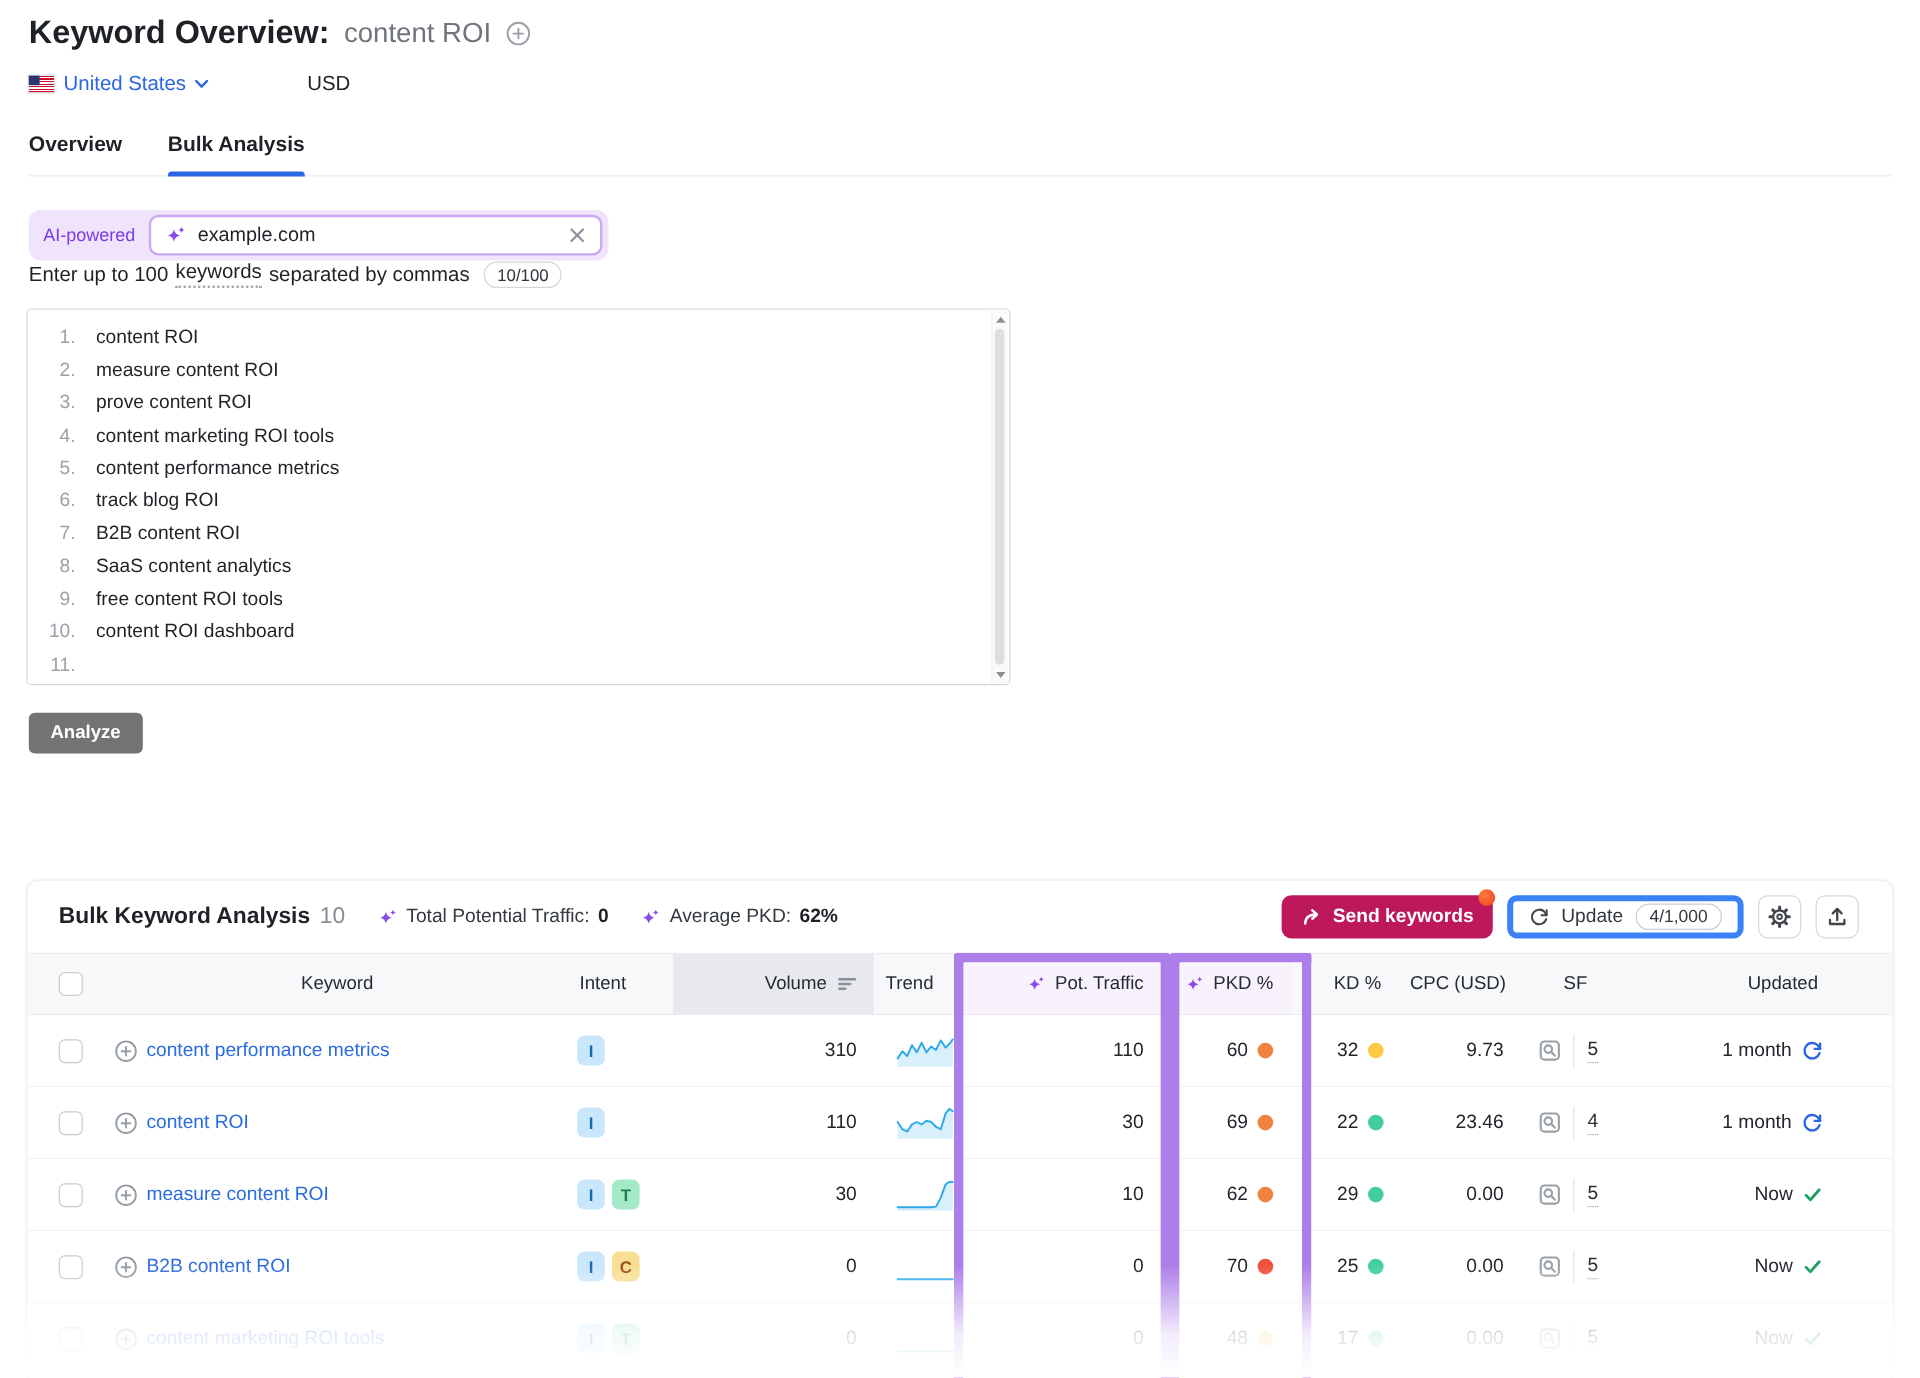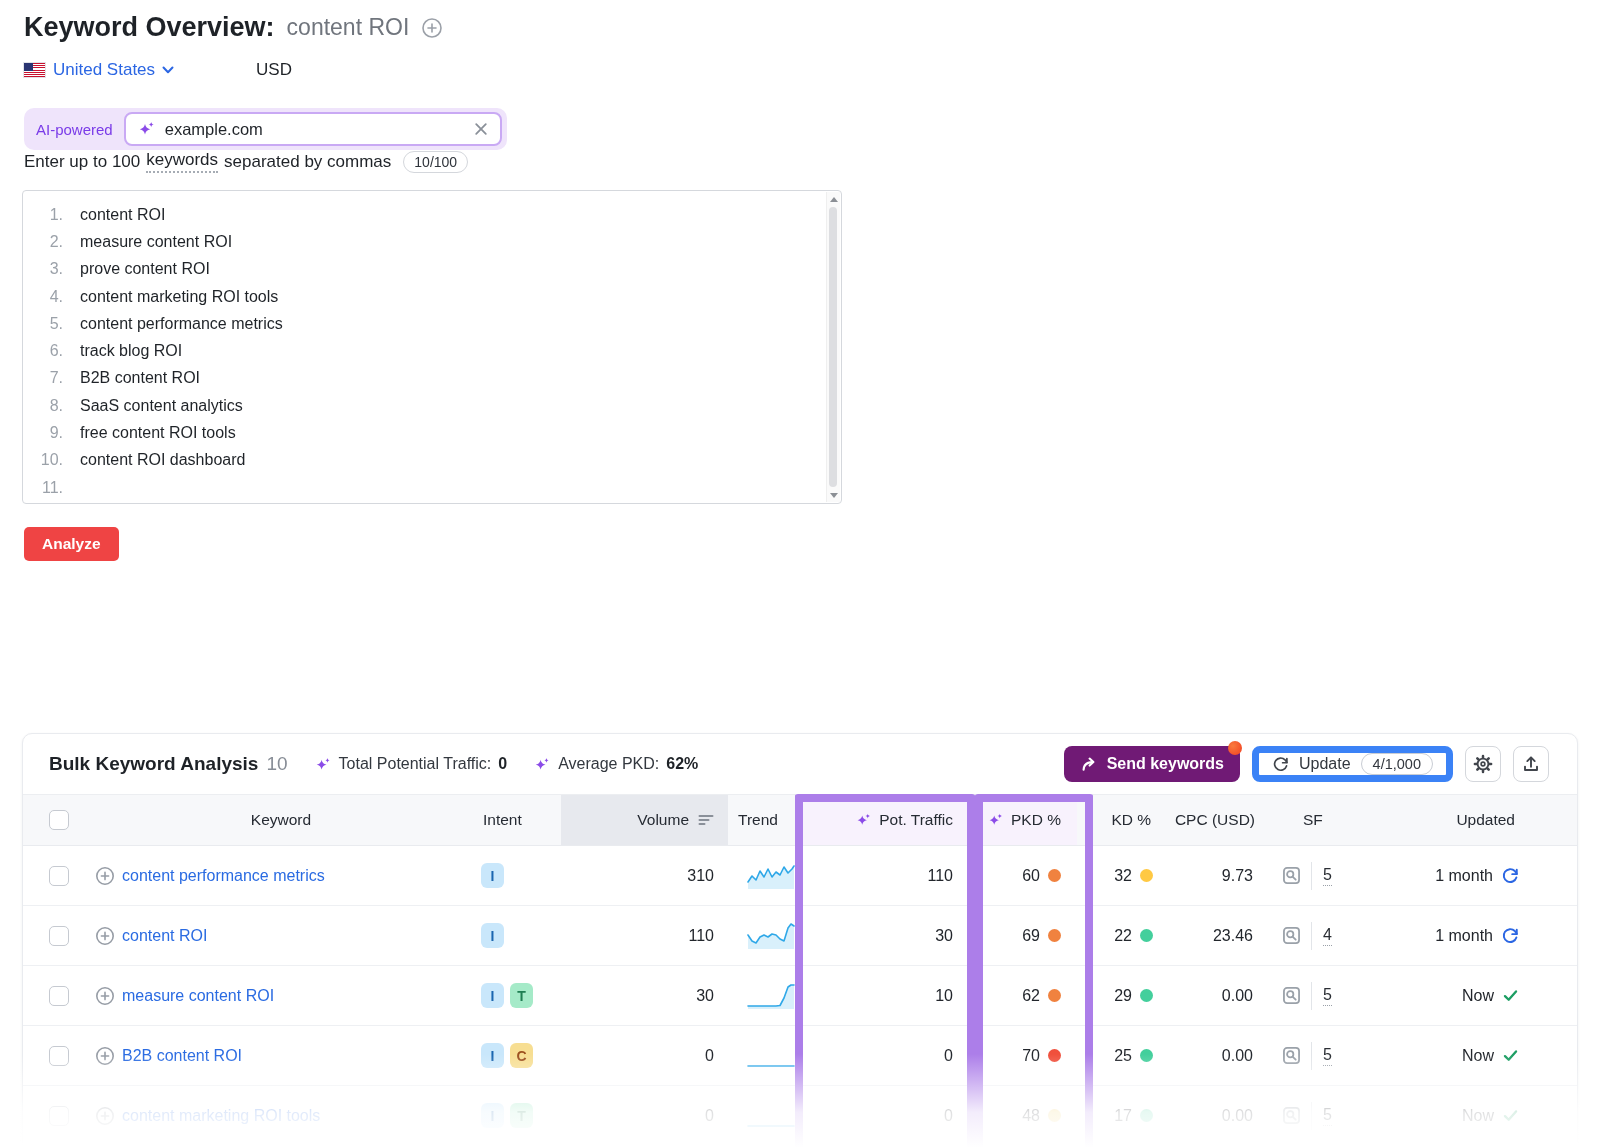--- a/index.html
+++ b/index.html
@@ -57,40 +57,40 @@
   .sb-up { top:0; } .sb-down { bottom:0; }
   .tri-up { width:0; height:0; border-left:4px solid transparent; border-right:4px solid transparent; border-bottom:5px solid #8B8F95; }
   .tri-down { width:0; height:0; border-left:4px solid transparent; border-right:4px solid transparent; border-top:5px solid #8B8F95; }
   .sb-thumb { position:absolute; left:2px; right:3px; top:15px; bottom:15px; background:#DDDEE1; border-radius:5px; }
 
   .examples-row { display:flex; align-items:center; margin-top:21px; width:818px; font-size:16.5px; }
   .examples-label { color:#1E2227; }
   .examples-link { color:#2B66E3; margin-left:22px; cursor:pointer; }
   .clear-all { margin-left:auto; display:flex; align-items:center; gap:9px; color:#545A62; cursor:pointer; }
 
-  .analyze-btn { margin-top:23px; background:#ef4444; color:#fff; border:none; border-radius:5px;
+  .analyze-btn { margin-top:23px; background:#737373; color:#fff; border:none; border-radius:5px;
     font-size:15.5px; font-weight:600; padding:8px 18px; cursor:pointer; font-family:"Liberation Sans",sans-serif; }
 
   
   .card { position:absolute; left:22px; top:733px; width:1556px; height:420px;
     border:1px solid #E9EBEF; border-radius:10px; background:#fff;
     box-shadow:0 1px 3px rgba(33,40,53,.07); }
   .card-header { display:flex; align-items:center; height:60px; padding:0 28px 0 26px; }
   .card-title { font-size:19px; font-weight:700; color:#1E2227; }
   .card-count { font-size:19px; color:#878D96; margin-left:8px; }
   .stat { display:flex; align-items:center; gap:7px; margin-left:27px; font-size:16px; color:#33383F; }
   .stat b { color:#1E2227; }
   .hdr-actions { margin-left:auto; display:flex; align-items:center; gap:12px; }
 
-  .send-btn { position:relative; display:flex; align-items:center; gap:9px; background:#701a75; color:#fff;
+  .send-btn { position:relative; display:flex; align-items:center; gap:9px; background:#be185d; color:#fff;
     border:none; border-radius:8px; height:36px; padding:0 16px; font-size:16px; font-weight:600; cursor:pointer;
     font-family:"Liberation Sans",sans-serif; }
   .notif-dot { position:absolute; top:-5px; right:-2px; width:14px; height:14px; border-radius:50%;
     background:radial-gradient(circle at 35% 35%, #F97B3D, #F23E20); }
-  .update-btn { display:flex; align-items:center; gap:10px; background:#fff; border:7px solid #3b82f6;
+  .update-btn { display:flex; align-items:center; gap:10px; background:#fff; border:5px solid #3b82f6;
     border-radius:8px; height:36px; padding:0 13px; font-size:16px; color:#33383F; cursor:pointer;
     font-family:"Liberation Sans",sans-serif; }
   .quota-pill { border:1px solid #C9CDD4; border-radius:999px; padding:2px 11px; font-size:14.5px; color:#33383F; }
   .sq-btn { width:36px; height:36px; display:flex; align-items:center; justify-content:center;
     background:#fff; border:1px solid #D4D7DC; border-radius:8px; cursor:pointer; }
 
   
   .tbl { --cols: 50px 398px 90px 167px 73px 166px 110px 84px 98px 102px 1fr; position:relative; }
   .t-head { display:grid; grid-template-columns:var(--cols); height:52px; align-items:stretch;
     background:#F7F8FA; border-top:1px solid #ECEEF1; border-bottom:1px solid #E9EBEF;
@@ -158,20 +158,24 @@
   <div class="geo-row">
     <span class="flag"></span>
     <span class="country">
       <span>United States</span>
       <svg width="12" height="8" viewBox="0 0 12 8" fill="none">
           <path d="M1.5 1.5 6 6.2 10.5 1.5" stroke="#2B66E3" stroke-width="2" stroke-linecap="round" stroke-linejoin="round"></path>
         </svg>
     </span>
     <span class="currency">USD</span>
   </div>
+  <div class="tabs">
+    <div class="tab">Overview</div>
+    <div class="tab active">Bulk Analysis</div>
+  </div>
 </div>
 
 <div class="tool">
 
   <div class="ai-pill">
     <span class="ai-label">AI-powered</span>
     <span class="ai-input-wrap">
       <svg width="18" height="18" viewBox="0 0 18 18" fill="#8B4BE8">
           <path d="M7 4 C7.6 7 9.2 8.6 12.2 9.2 C9.2 9.8 7.6 11.4 7 14.4 C6.4 11.4 4.8 9.8 1.8 9.2 C4.8 8.6 6.4 7 7 4 Z"></path>
           <path d="M13.2 2 C13.45 3.5 14.3 4.35 15.8 4.6 C14.3 4.85 13.45 5.7 13.2 7.2 C12.95 5.7 12.1 4.85 10.6 4.6 C12.1 4.35 12.95 3.5 13.2 2 Z"></path>

